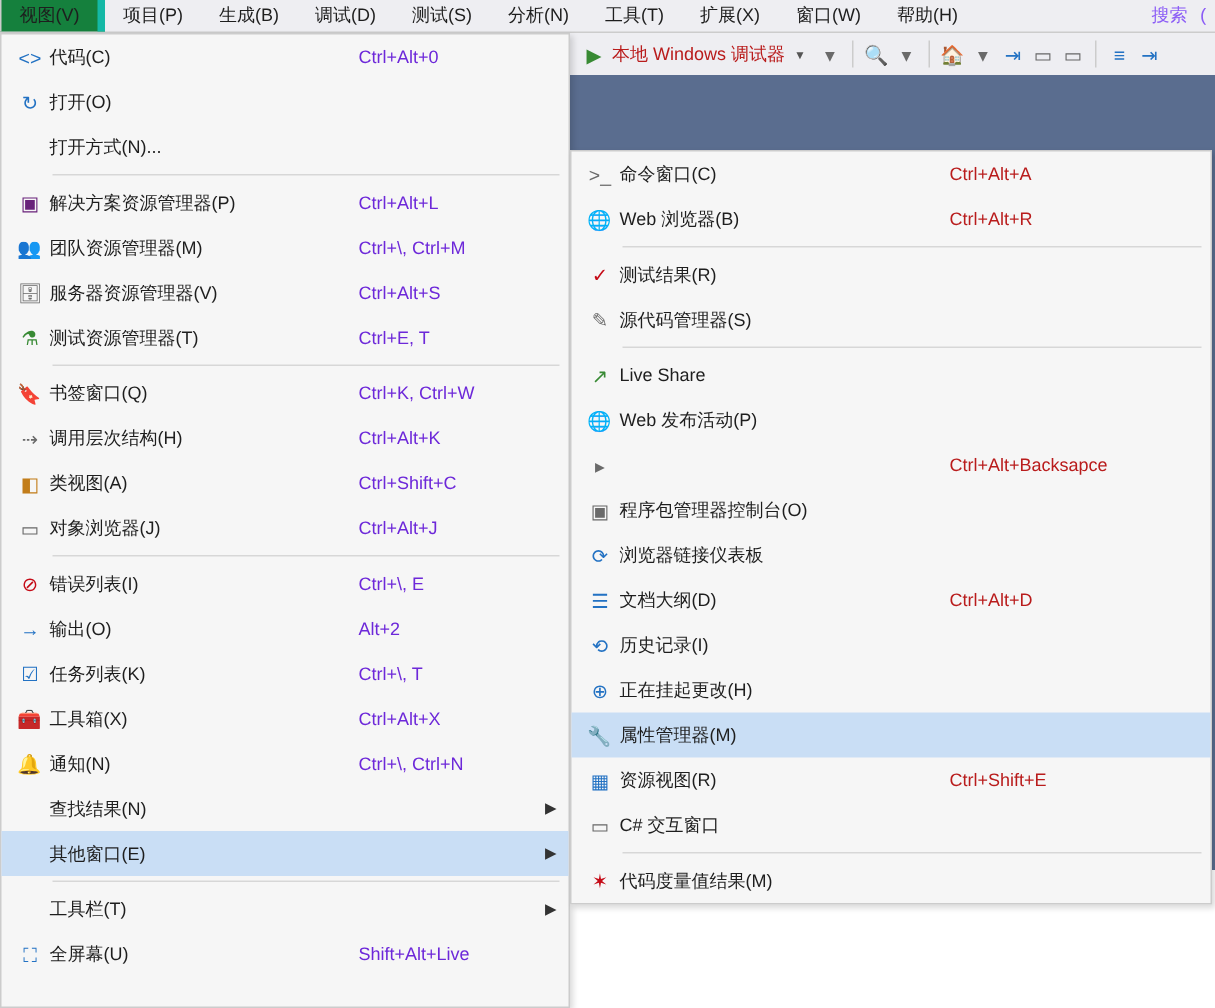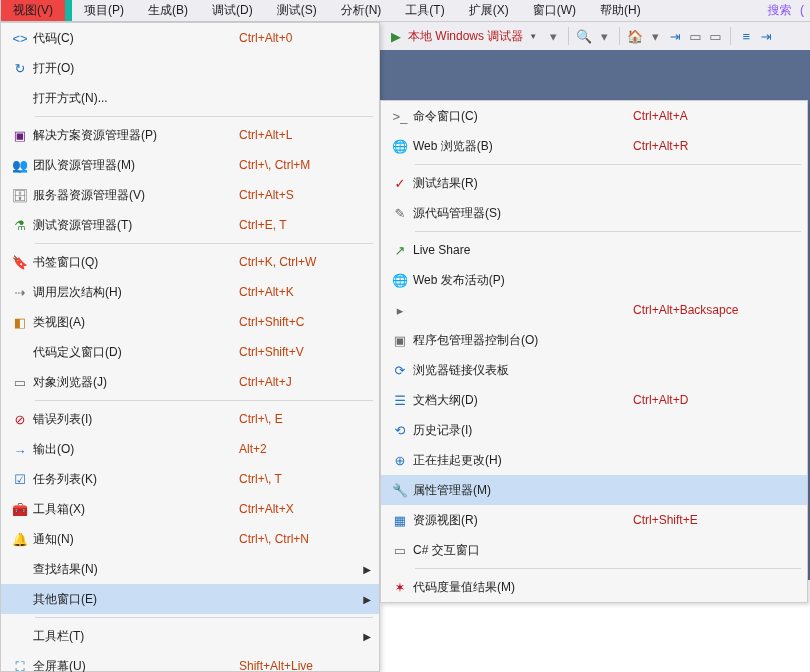--- a/index.html
+++ b/index.html
@@ -21,23 +21,23 @@
     border-bottom: 1px solid #ccc;
   }
   .menubar-item {
     padding: 3px 12px;
     color: #1e1e1e;
     cursor: default;
     display: flex;
     align-items: center;
   }
   .menubar-item.active {
-    background: #ef4444;
+    background: #15803d;
     border-left: 1px solid #ccc;
-    border-right: 7px solid #14b8a6;
+    border-right: 5px solid #14b8a6;
   }
   .search-box {
     margin-left: auto;
     display: flex;
     align-items: center;
     padding: 0 4px;
     color: #8b5cf6;
     font-family: Liberation Mono, monospace;
   }
   
@@ -103,21 +103,21 @@
     flex-shrink: 0;
   }
   .menu-row .label {
     flex: 0 0 auto;
     color: #1e1e1e;
     white-space: nowrap;
   }
   .menu.primary .menu-row .shortcut {
     position: absolute;
     left: 238px;
-    color: #c2410c;
+    color: #6d28d9;
   }
   .menu.secondary .menu-row .shortcut {
     position: absolute;
     left: 252px;
     color: #b91c1c;
   }
   .menu-row .subarrow {
     margin-left: auto;
     font-size: 10px;
     color: #333;
@@ -279,25 +279,20 @@
       <span class="shortcut">Ctrl+Alt+K</span>
     </div>
     <div class="menu-row">
       <span class="icon-slot">
         <span class="ic orange">◧</span>
       </span>
       <span class="label">类视图(A)</span>
       <span class="shortcut">Ctrl+Shift+C</span>
     </div>
     <div class="menu-row">
-      <span class="icon-slot"></span>
-      <span class="label">代码定义窗口(D)</span>
-      <span class="shortcut">Ctrl+Shift+V</span>
-    </div>
-    <div class="menu-row">
       <span class="icon-slot">
         <span class="ic gray">▭</span>
       </span>
       <span class="label">对象浏览器(J)</span>
       <span class="shortcut">Ctrl+Alt+J</span>
     </div>
     <div class="menu-sep"></div>
     <div class="menu-row">
       <span class="icon-slot">
         <span class="ic red">⊘</span>

